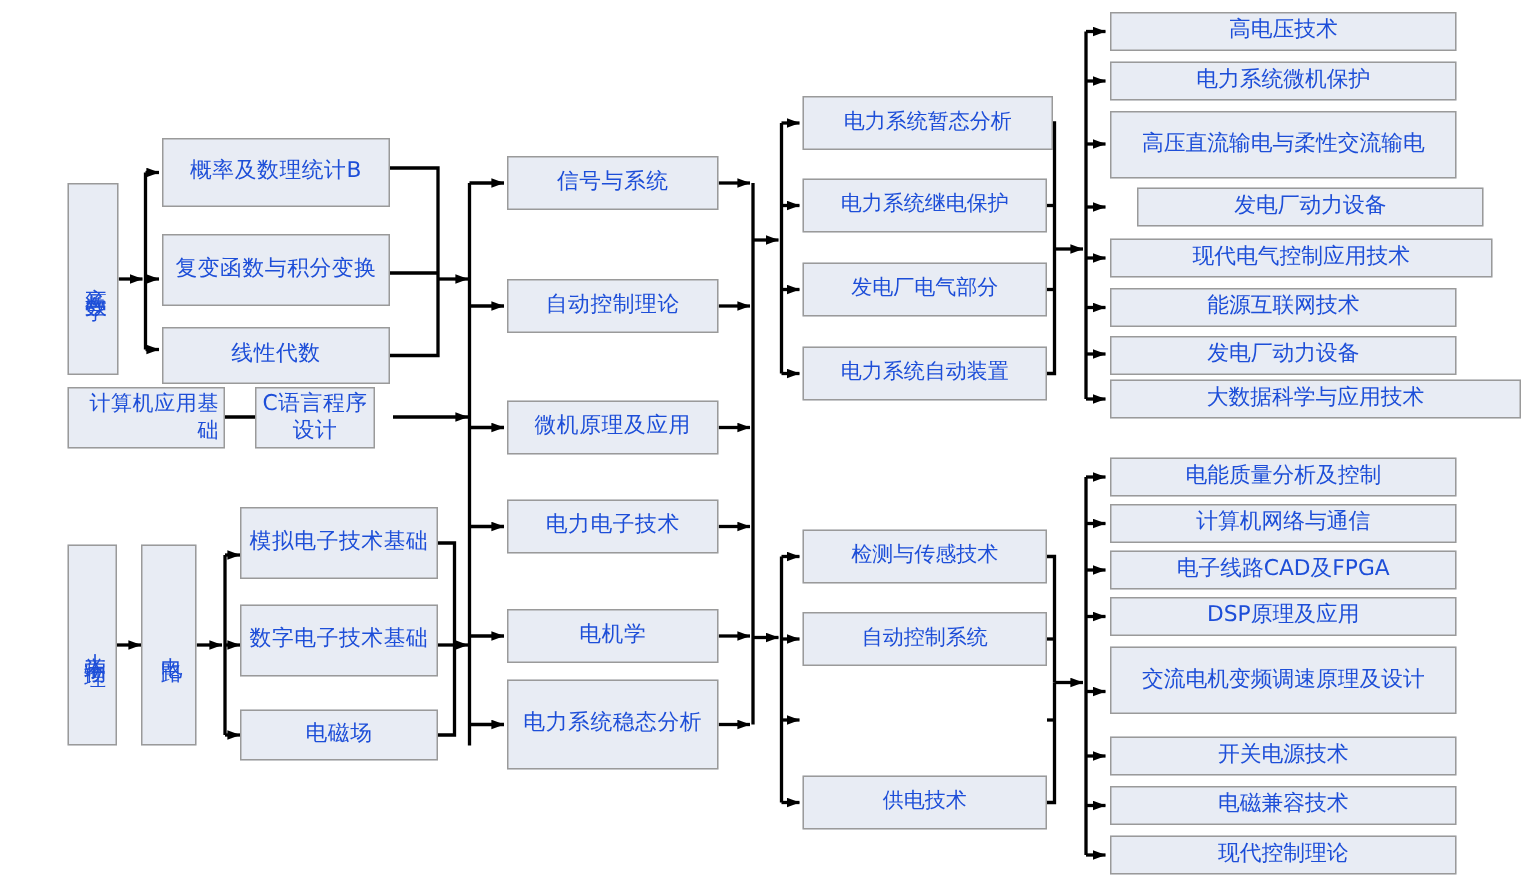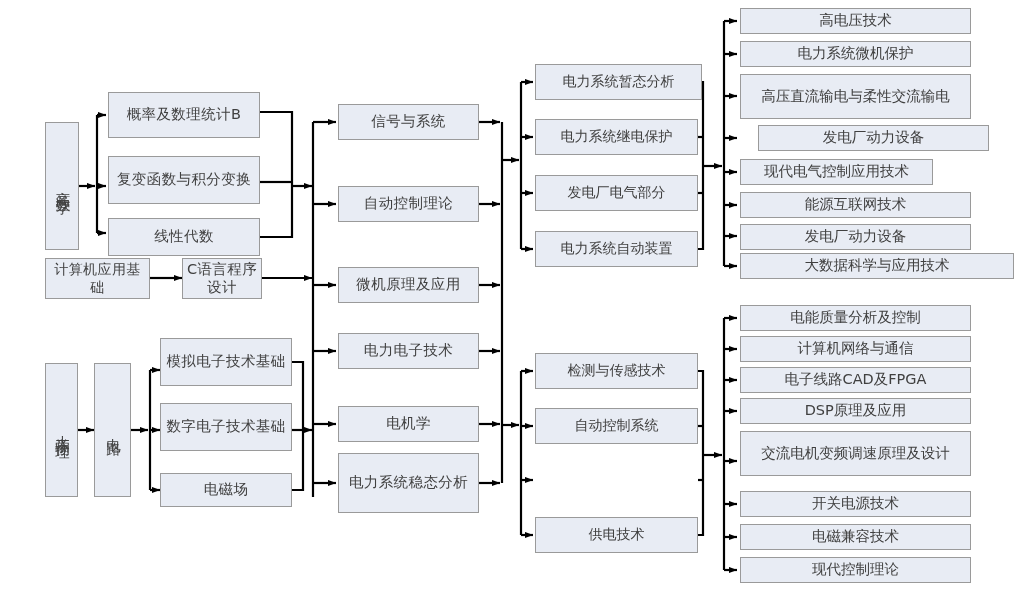--- a/index.html
+++ b/index.html
@@ -7,21 +7,21 @@
        font-family:"DejaVu Sans","Liberation Sans",sans-serif;}
   #stage{position:relative;width:1024px;height:596px;background:#fff;}
   svg#wires{position:absolute;left:0;top:0;width:1024px;height:596px;}
   .node{
     position:absolute;
     box-sizing:border-box;
     background:#e8ecf4;
     border:1px solid #9a9a9a;
     display:flex;align-items:center;justify-content:center;
     text-align:center;
-    color:#404040;
+    color:#1d4ed8;
     font-size:14.5px;
     line-height:1.22;
     padding:1px 3px;
     letter-spacing:0.4px;
     z-index:2;
   }
   .node.vert{
     writing-mode:vertical-rl;
     text-orientation:upright;
     letter-spacing:3px;
@@ -128,33 +128,33 @@
       <path d="M724,411 L737,411" marker-end="url(#ah)"></path>
       <path d="M724,461 L737,461" marker-end="url(#ah)"></path>
       <path d="M724,504 L737,504" marker-end="url(#ah)"></path>
       <path d="M724,537 L737,537" marker-end="url(#ah)"></path>
       <path d="M724,570 L737,570" marker-end="url(#ah)"></path>
     </g>
   </svg>
 
   <div class="node vert" style="left:45px;top:122px;width:34px;height:128px;">高等数学</div>
 
-  <div class="node small" style="left:45px;top:258px;width:105px;height:41px;">计算机应用基础</div>
+  <div class="node small" style="left:45px;top:258px;width:105px;height:41px;text-align:right;">计算机应用基础</div>
 
   <div class="node vert" style="left:45px;top:363px;width:33px;height:134px;">大学物理</div>
 
   <div class="node vert" style="left:94px;top:363px;width:37px;height:134px;">电路</div>
 
   <div class="node" style="left:108px;top:92px;width:152px;height:46px;">概率及数理统计B</div>
 
   <div class="node" style="left:108px;top:156px;width:152px;height:48px;">复变函数与积分变换</div>
 
   <div class="node" style="left:108px;top:218px;width:152px;height:38px;">线性代数</div>
 
-  <div class="node" style="left:182px;top:258px;width:80px;height:41px;">C语言程序设计</div>
+  <div class="node" style="left:170px;top:258px;width:80px;height:41px;">C语言程序设计</div>
 
   <div class="node" style="left:160px;top:338px;width:132px;height:48px;">模拟电子技术基础</div>
 
   <div class="node" style="left:160px;top:403px;width:132px;height:48px;">数字电子技术基础</div>
 
   <div class="node" style="left:160px;top:473px;width:132px;height:34px;">电磁场</div>
 
   <div class="node" style="left:338px;top:104px;width:141px;height:36px;">信号与系统</div>
 
   <div class="node" style="left:338px;top:186px;width:141px;height:36px;">自动控制理论</div>
@@ -183,21 +183,21 @@
   <div class="node small tight" style="left:535px;top:517px;width:163px;height:36px;">供电技术</div>
 
   <div class="node tight" style="left:740px;top:8px;width:231px;height:26px;">高电压技术</div>
 
   <div class="node tight" style="left:740px;top:41px;width:231px;height:26px;">电力系统微机保护</div>
 
   <div class="node tight" style="left:740px;top:74px;width:231px;height:45px;">高压直流输电与柔性交流输电</div>
 
   <div class="node tight" style="left:740px;top:125px;width:231px;height:26px;margin-left:18px;">发电厂动力设备</div>
 
-  <div class="node tight" style="left:740px;top:159px;width:193px;height:26px;">现代电气控制应用技术</div>
+  <div class="node tight" style="left:740px;top:159px;width:255px;height:26px;">现代电气控制应用技术</div>
 
   <div class="node tight" style="left:740px;top:192px;width:231px;height:26px;">能源互联网技术</div>
 
   <div class="node tight" style="left:740px;top:224px;width:231px;height:26px;">发电厂动力设备</div>
 
   <div class="node tight" style="left:740px;top:253px;width:274px;height:26px;">大数据科学与应用技术</div>
 
   <div class="node tight" style="left:740px;top:305px;width:231px;height:26px;">电能质量分析及控制</div>
 
   <div class="node tight" style="left:740px;top:336px;width:231px;height:26px;">计算机网络与通信</div>

